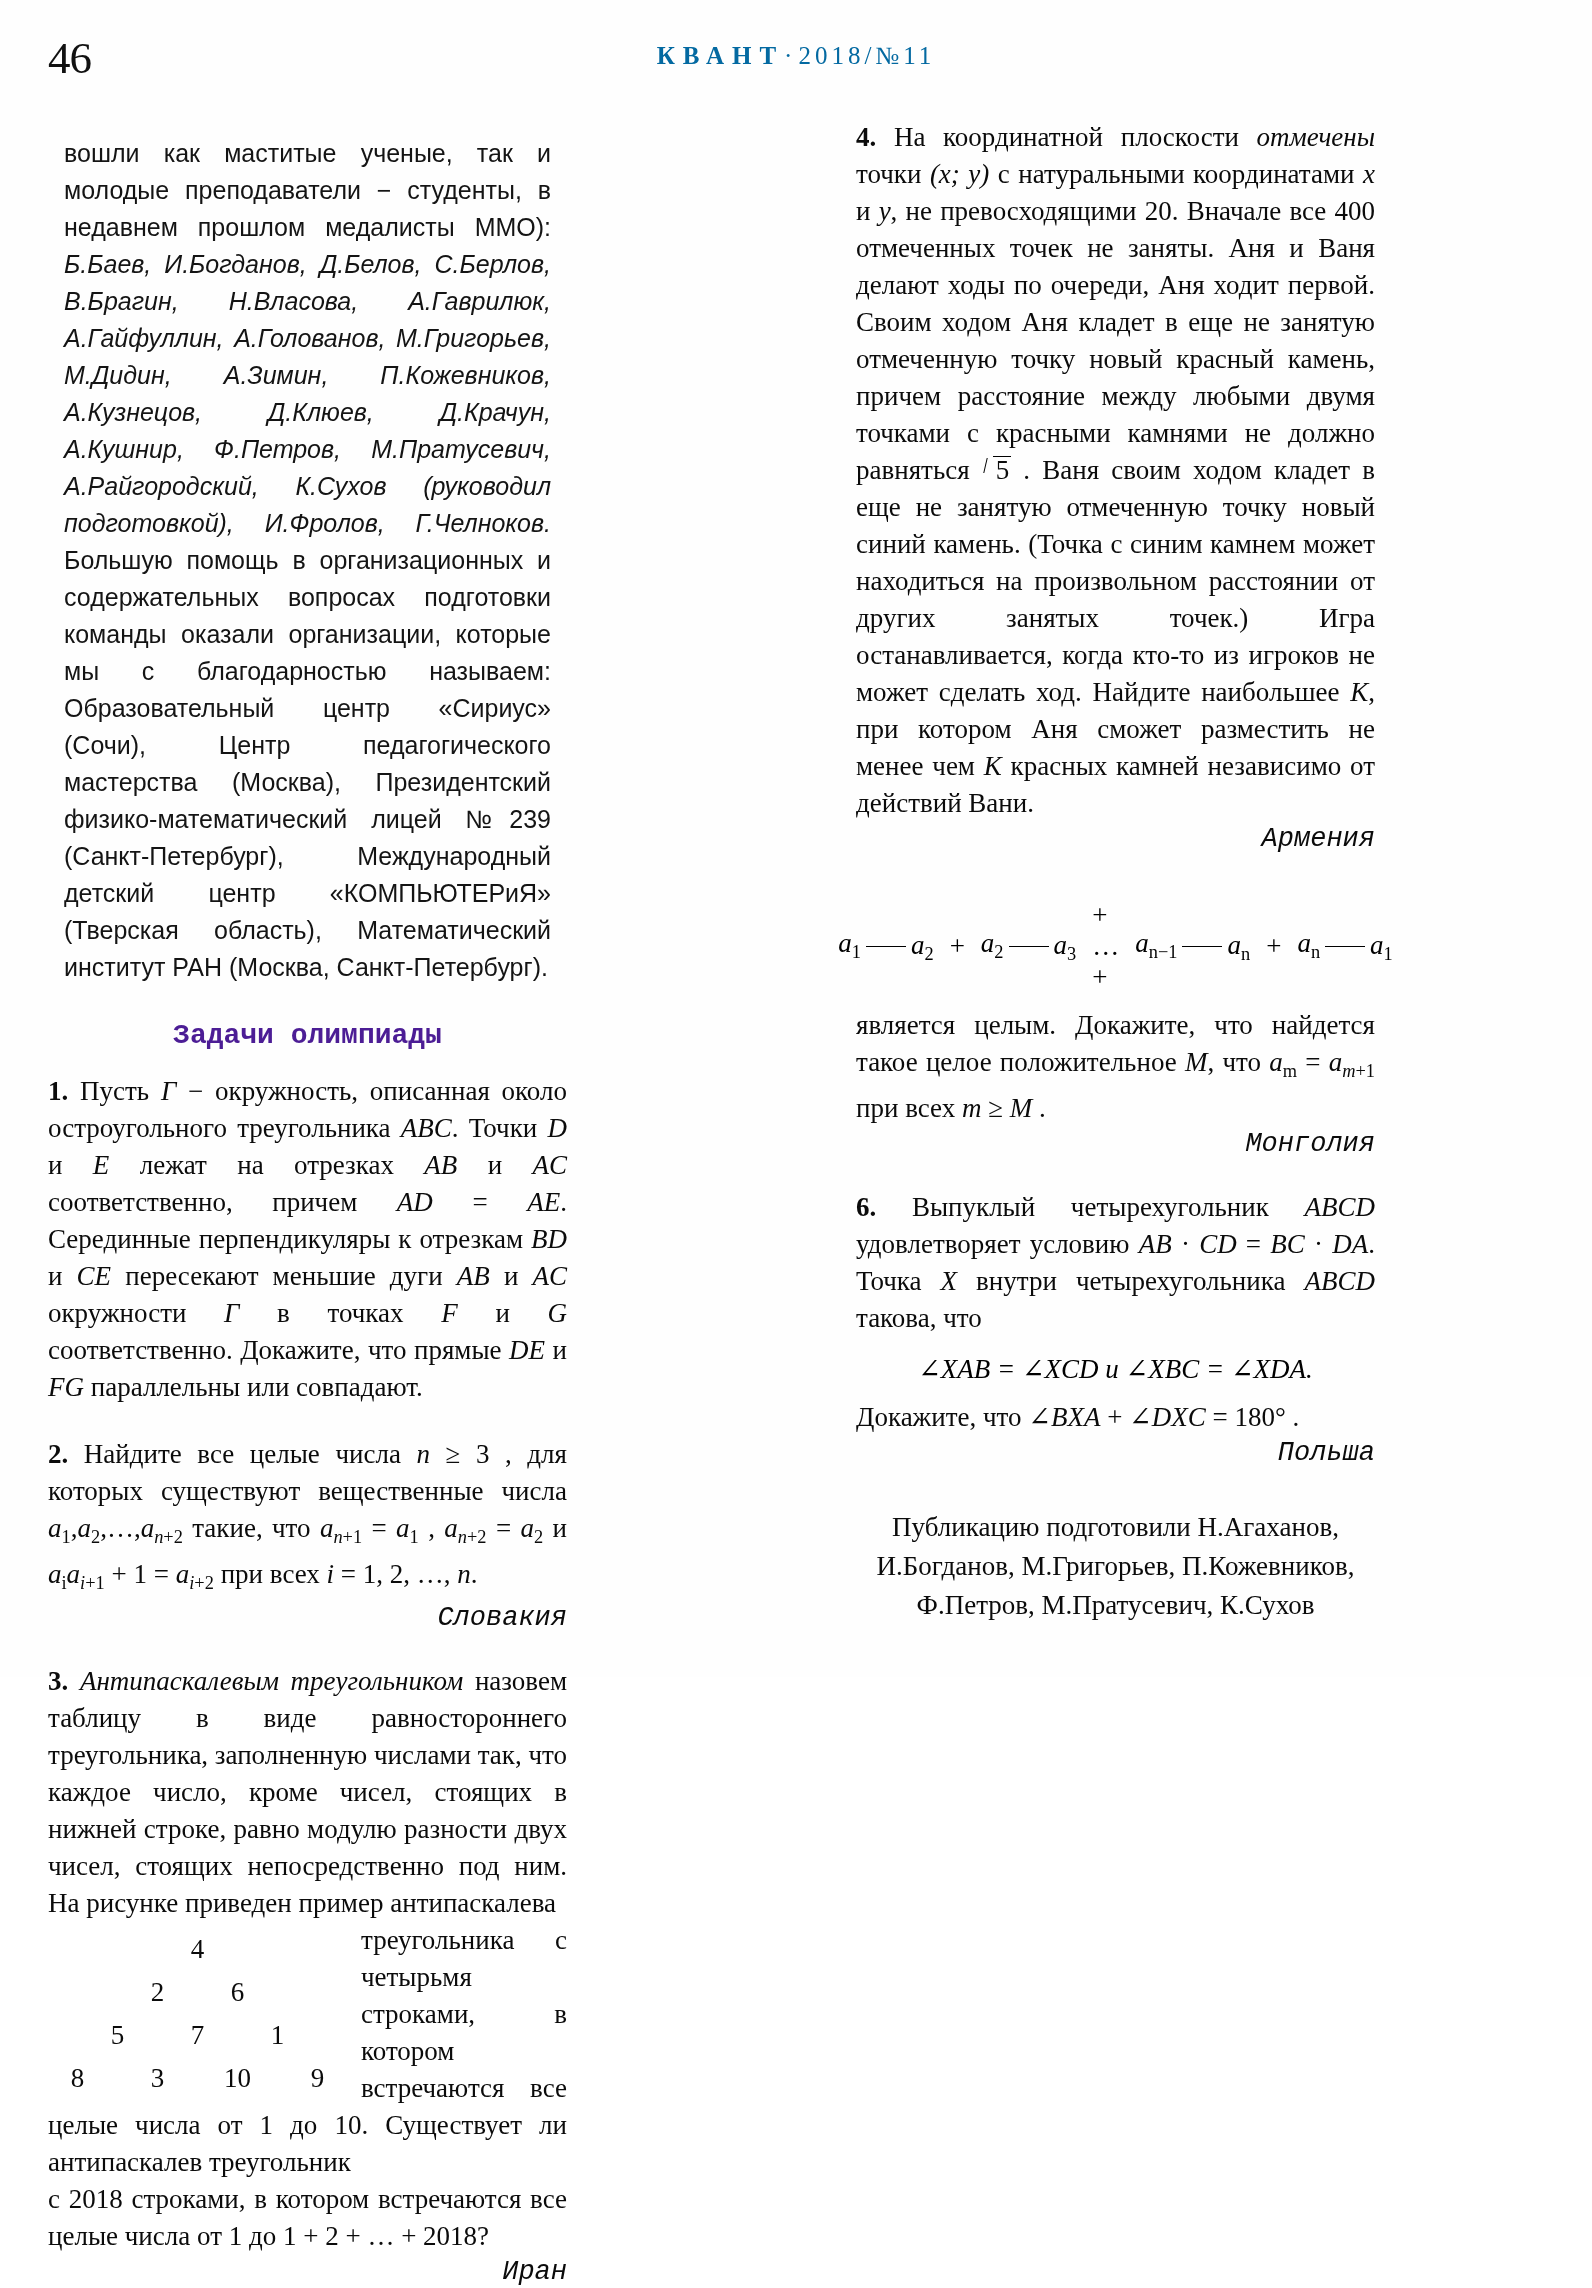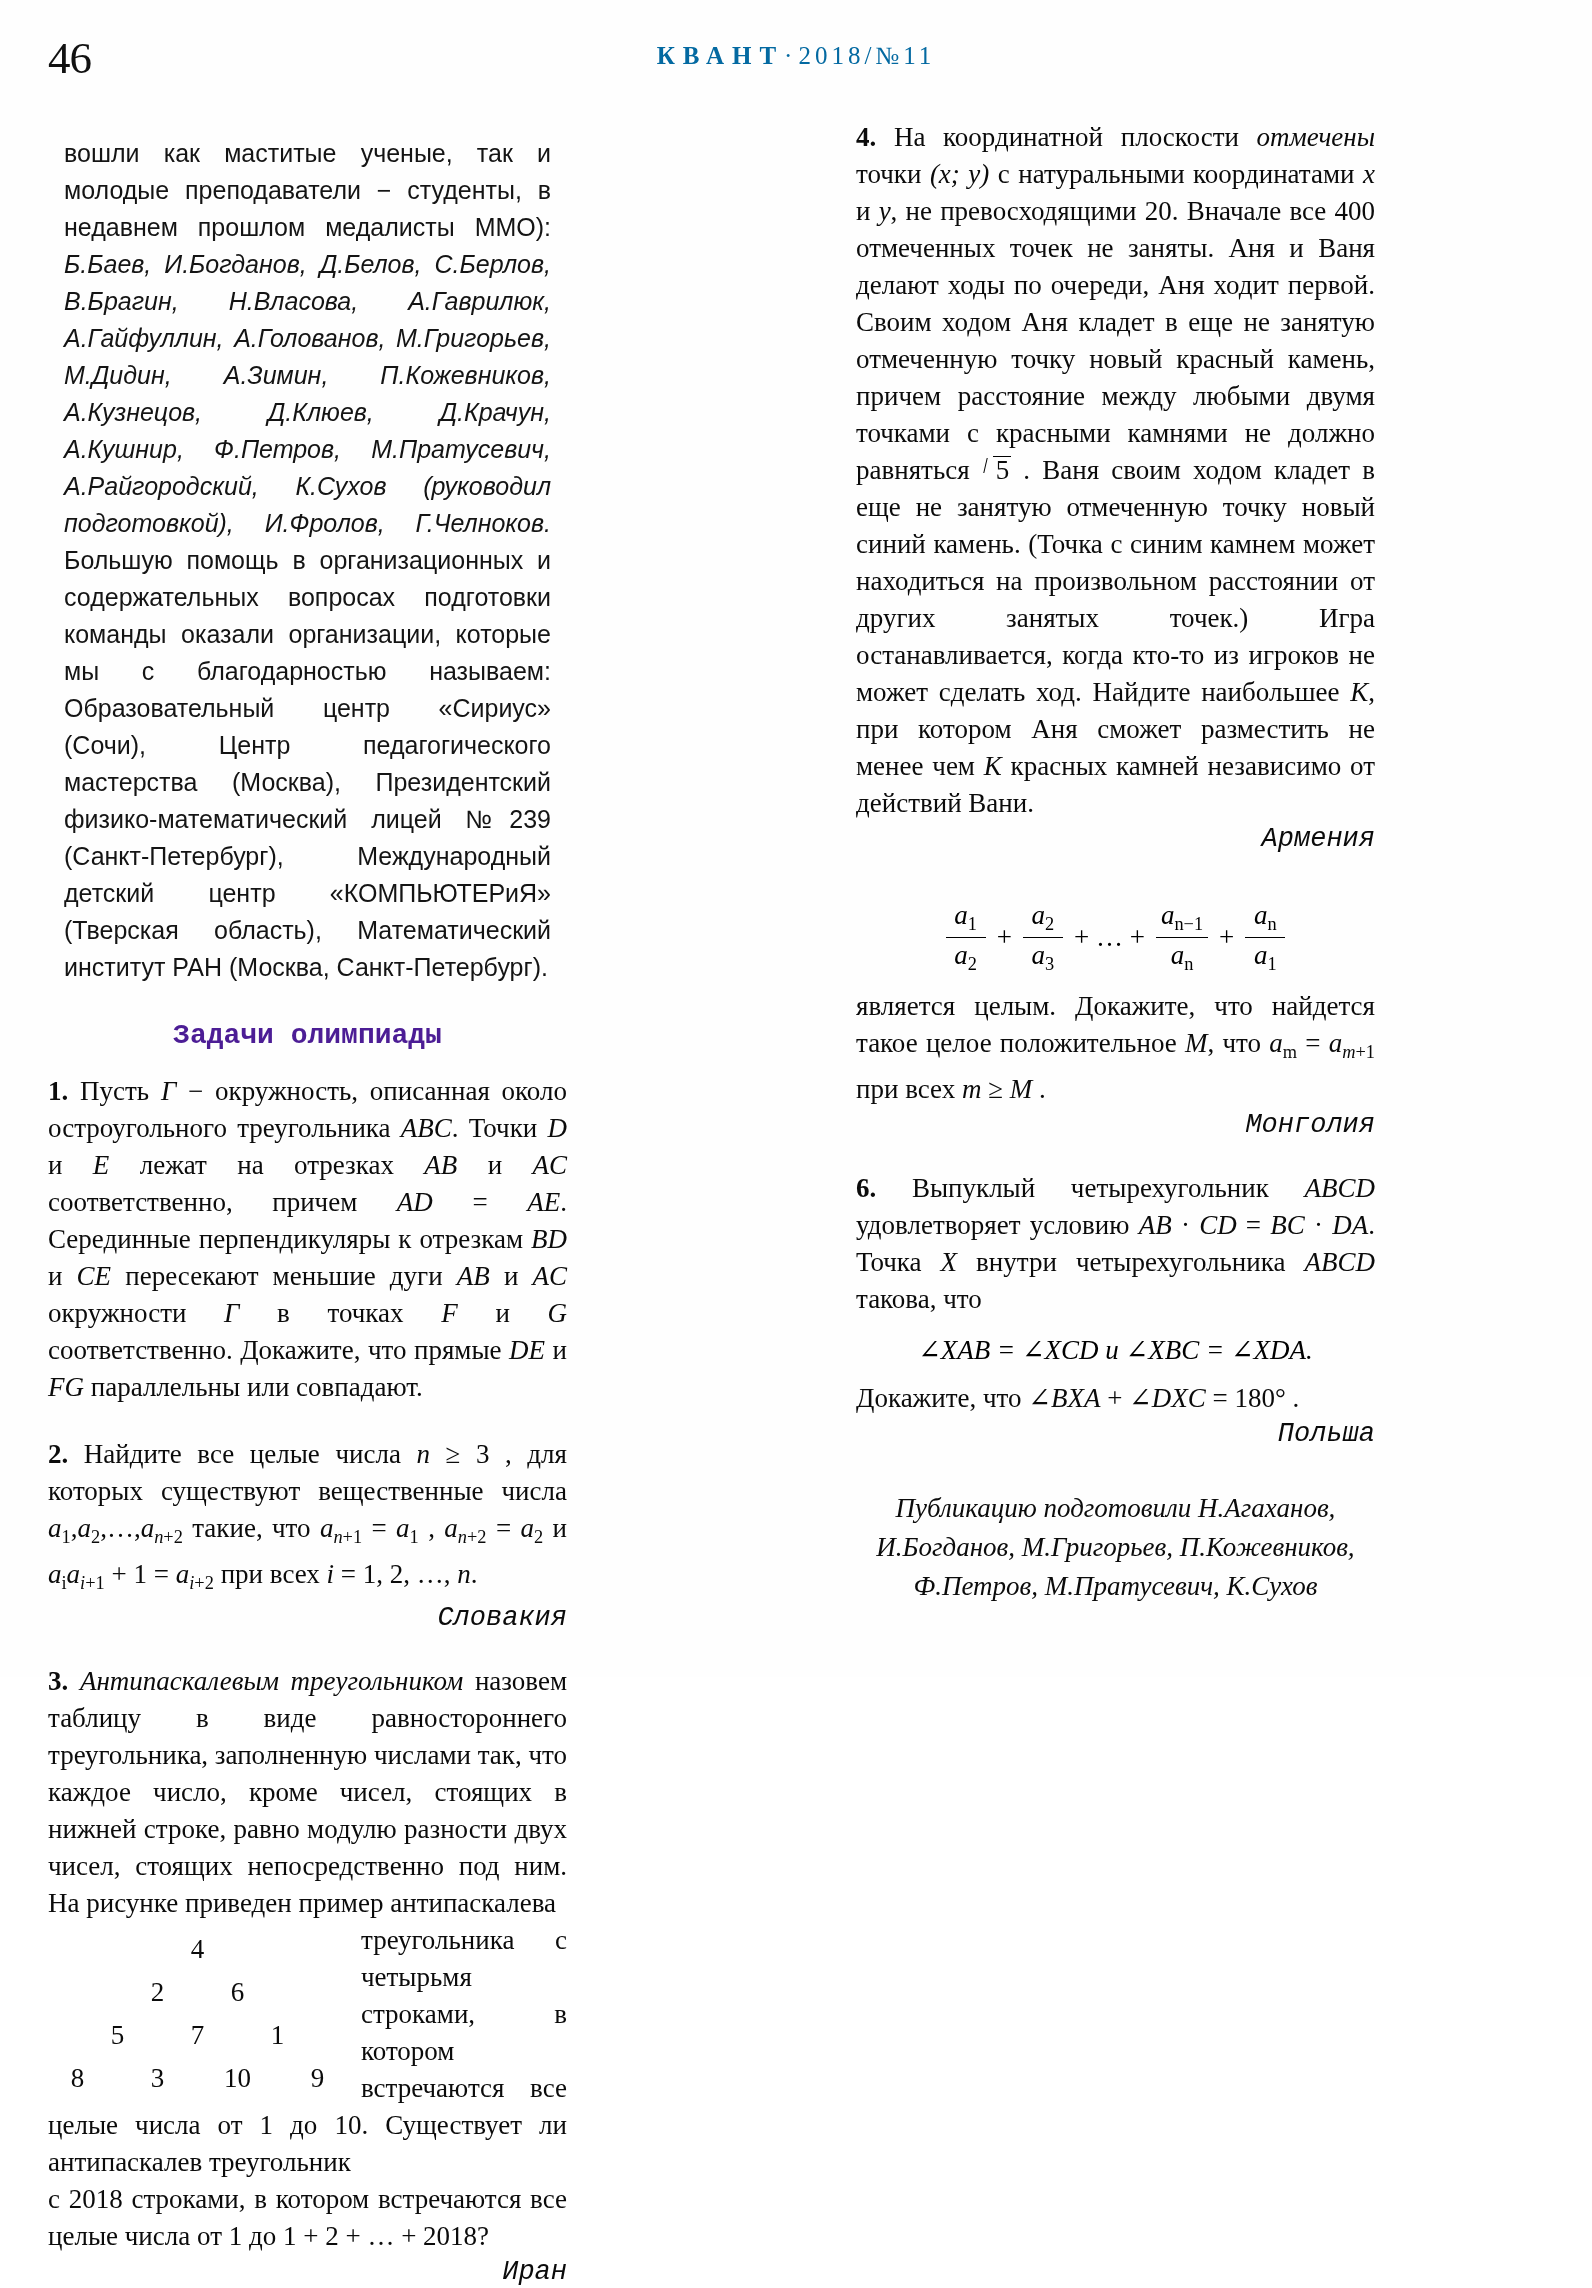--- a/index.html
+++ b/index.html
@@ -142,21 +142,21 @@
   .formula {
     display: flex;
     justify-content: center;
     align-items: center;
     margin: 16px 0 14px 0;
     font-family: "Liberation Serif", "DejaVu Serif", serif;
     font-size: 27px;
   }
   .frac {
     display: inline-flex;
-    flex-direction: column;
+    flex-direction: row;
     align-items: center;
     vertical-align: middle;
     margin: 0 4px;
     justify-content: flex-end;
   }
   .frac .top {
     padding: 0 5px 2px 5px;
     font-style: italic;
   }
   .frac .bar {
@@ -193,21 +193,20 @@
   .tri .trow {
     display: flex;
     justify-content: center;
     gap: 52px;
     line-height: 43px;
   }
   .tri .cell { min-width: 28px; text-align: center; }
 
   .credits {
     font-family: "Liberation Serif", "DejaVu Serif", serif;
-    font-style: italic;
     font-size: 27px;
     line-height: 39px;
     text-align: center;
     margin: 0;
     color: #0b0b0b;
   }
 </style>
 </head>
 <body>
 

